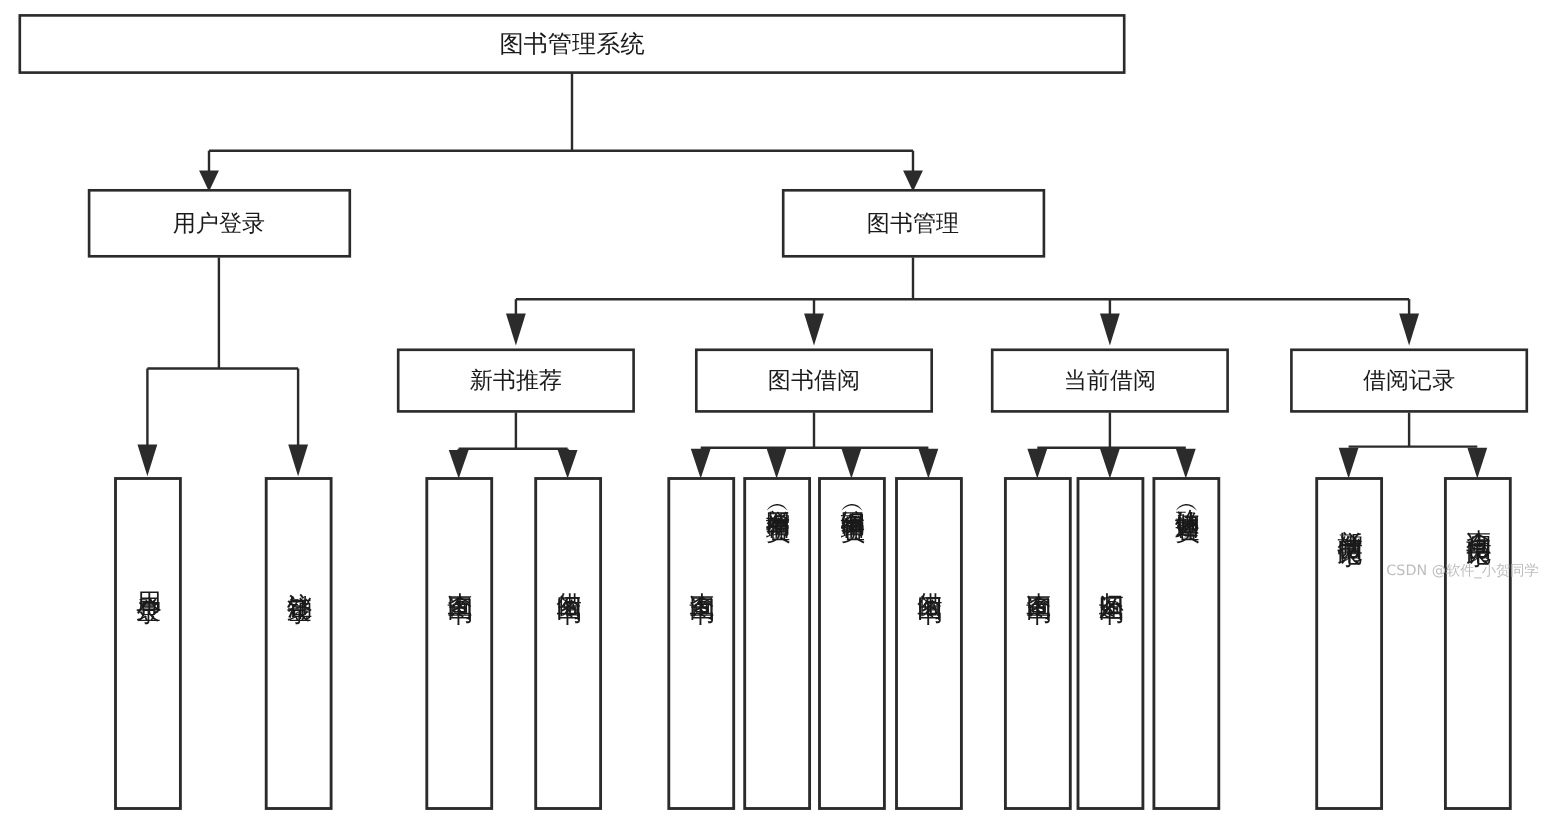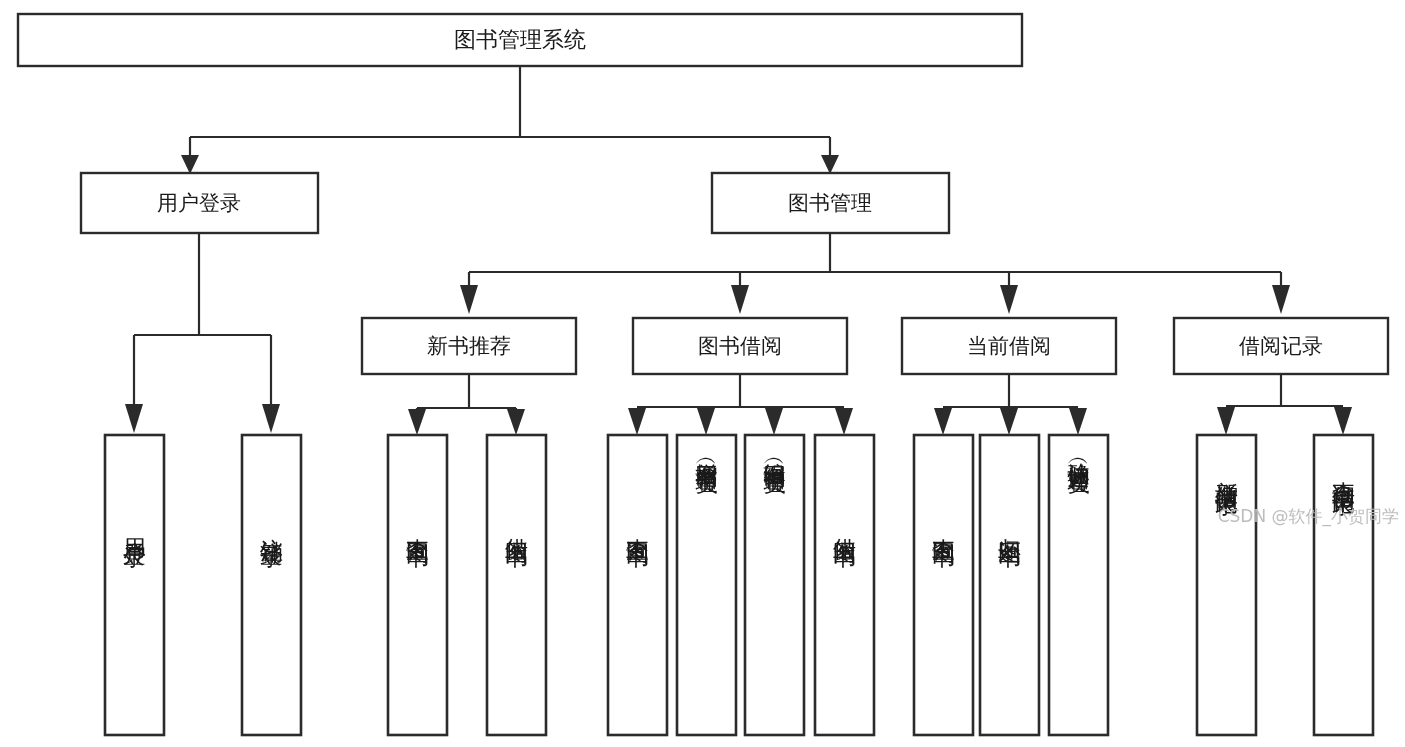--- a/index.html
+++ b/index.html
@@ -74,21 +74,21 @@
   }
   .leaf-label.narrow {
     font-size: 22px;
     letter-spacing: 1.5px;
   }
   .watermark {
     position: absolute;
     right: 6px;
     bottom: 6px;
     font-family: "DejaVu Sans", "Liberation Sans", sans-serif;
-    font-size: 17px;
+    font-size: 13px;
     color: #bdbdbd;
     white-space: nowrap;
     user-select: none;
   }
 </style>
 </head>
 <body>
 
 <div id="diagram-root">
 

